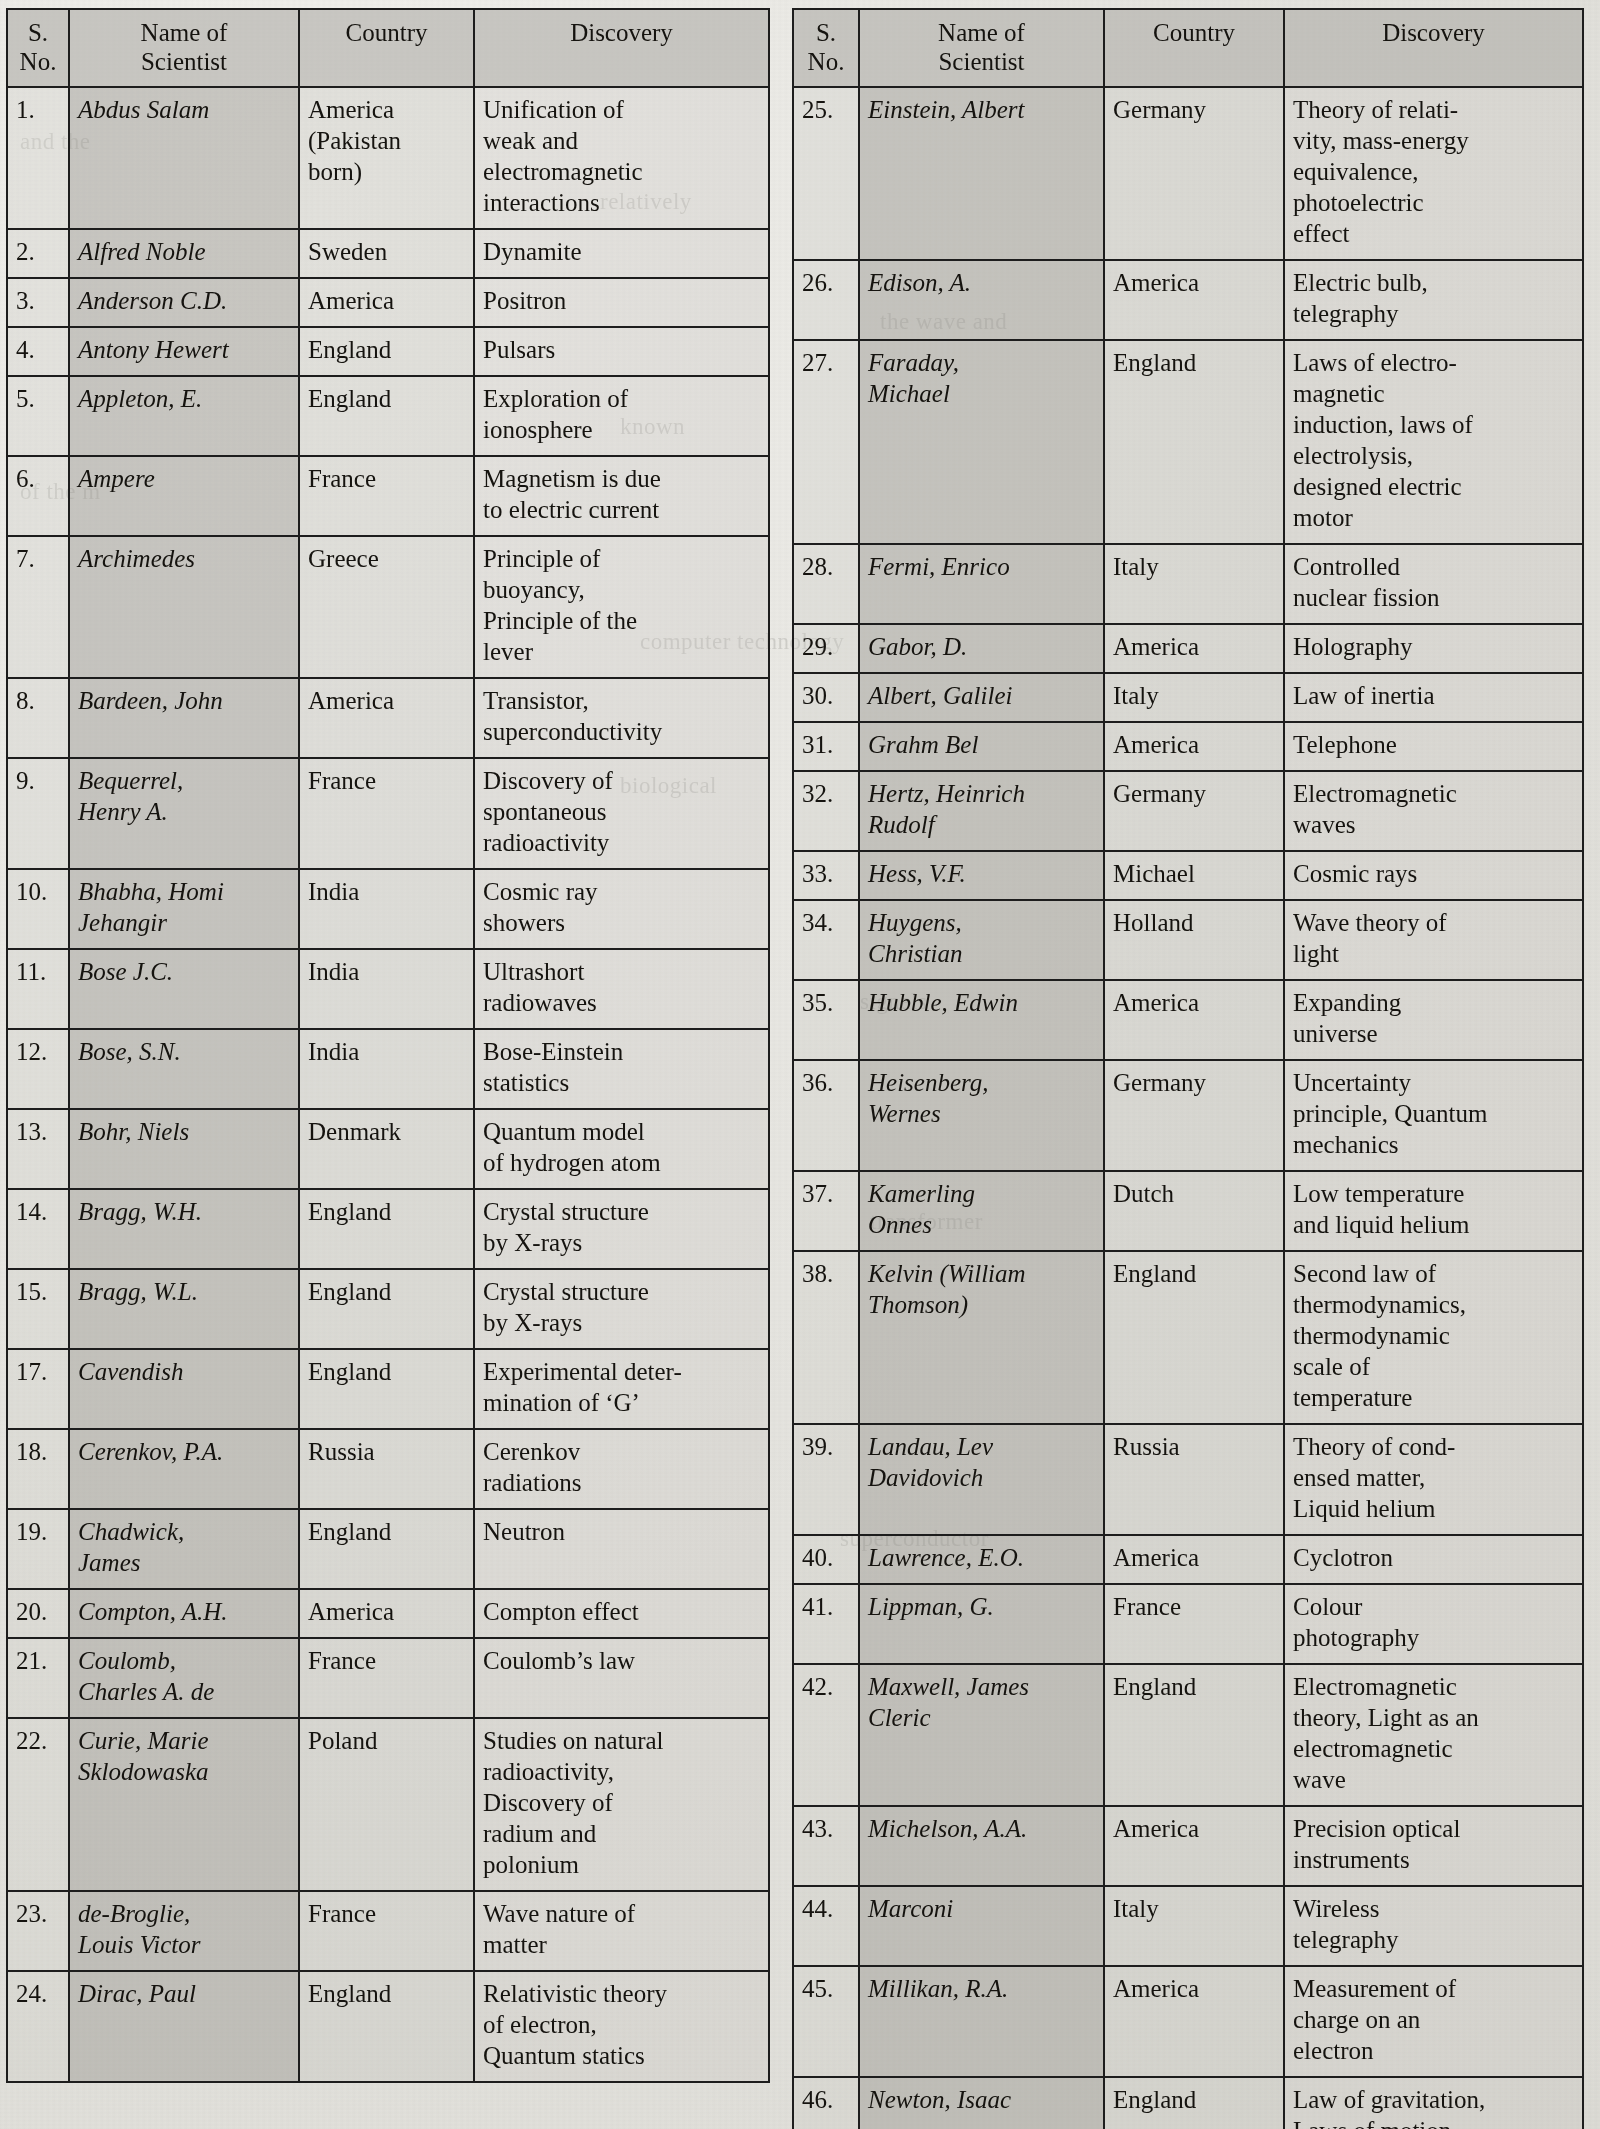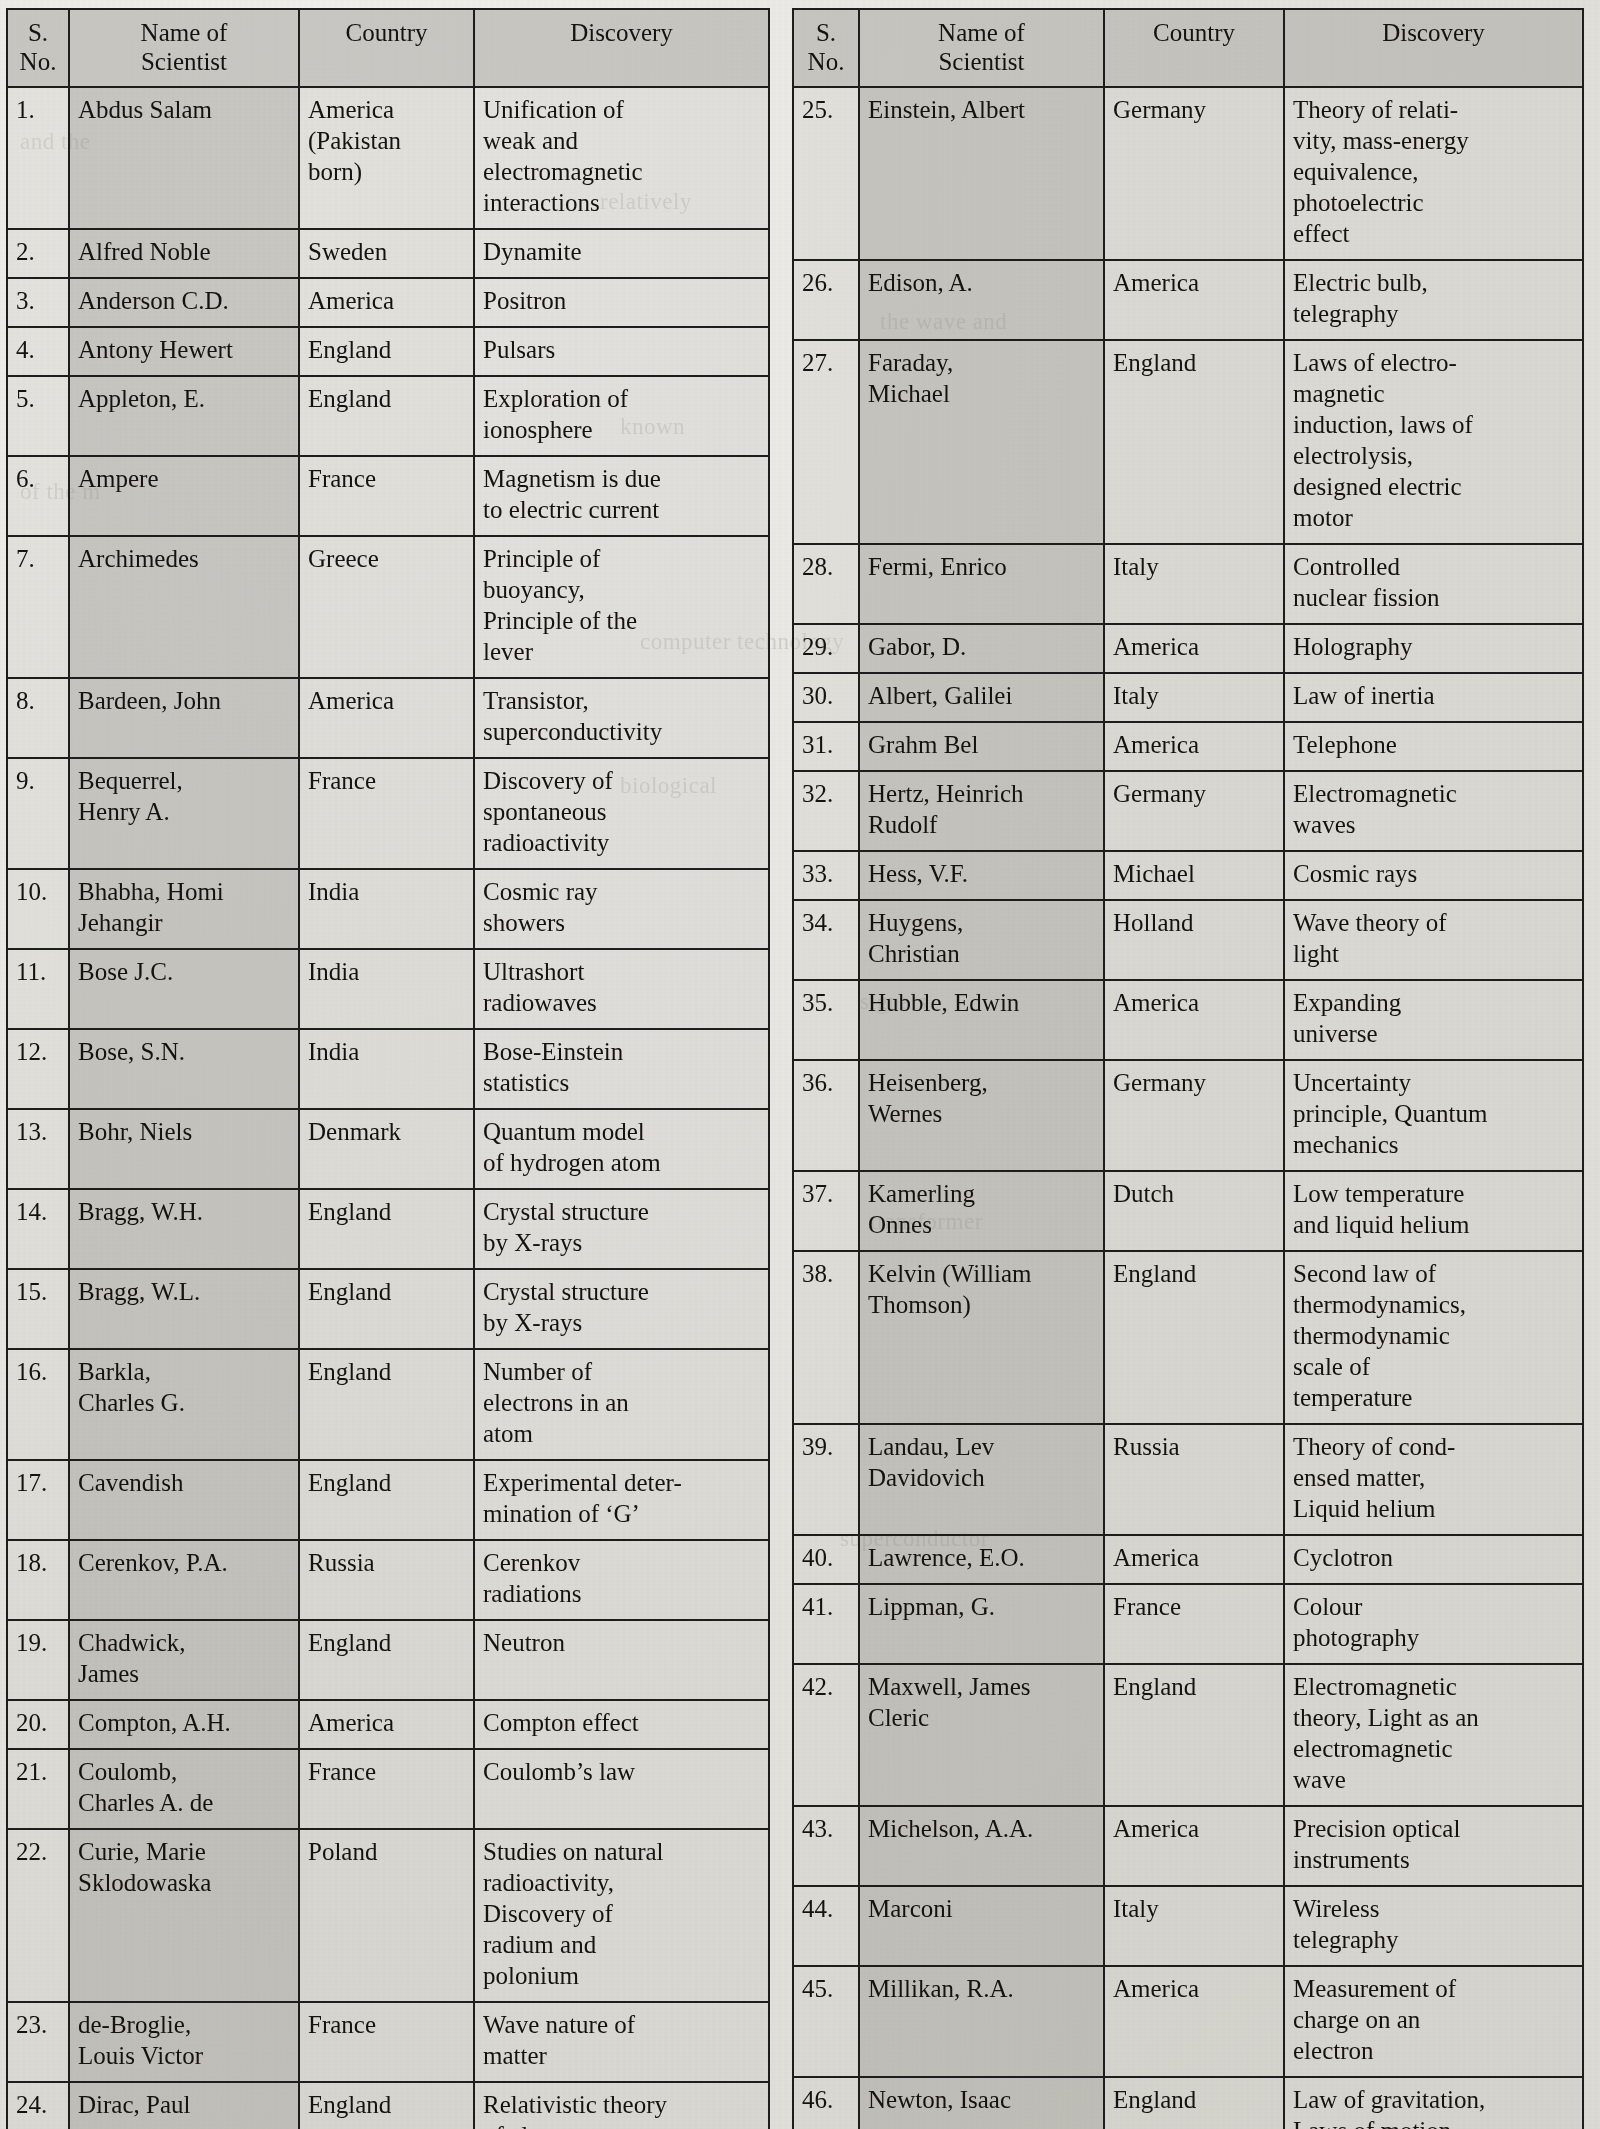--- a/index.html
+++ b/index.html
@@ -89,21 +89,21 @@
   .col-right col.c2 { width: 180px; }
   .col-right col.c3 { width: 299px; }
 
   td.sn { text-align: left; padding-left: 6px; white-space: nowrap; }
   td.name { background: rgba(150,148,142,0.40); }
   td.country { }
   td.disc { }
 
   
   table.sci tbody td { background-color: rgba(178,176,170,0.30); }
-  table.sci tbody td.name { background-color: rgba(150,148,142,0.45); }
+  table.sci tbody td.name { background-color: rgba(150,148,142,0.45); font-style: italic; }
   table.sci tbody td.sn { background-color: rgba(196,194,188,0.25); }
   table.sci tbody td.disc { background-color: rgba(186,184,178,0.22); }
   table.sci tbody td.country { background-color: rgba(182,180,174,0.26); }
 
   .hdr-sub { display:block; }
 </style>
 </head>
 <body>
 
 <div class="page"></div>
@@ -229,26 +229,20 @@
             <td class="country">England</td>
             <td class="disc">Crystal structure<br>by X-rays</td>
           </tr>
           <tr>
             <td class="sn">15.</td>
             <td class="name">Bragg, W.L.</td>
             <td class="country">England</td>
             <td class="disc">Crystal structure<br>by X-rays</td>
           </tr>
           <tr>
-            <td class="sn">16.</td>
-            <td class="name">Barkla,<br>Charles G.</td>
-            <td class="country">England</td>
-            <td class="disc">Number of<br>electrons in an<br>atom</td>
-          </tr>
-          <tr>
             <td class="sn">17.</td>
             <td class="name">Cavendish</td>
             <td class="country">England</td>
             <td class="disc">Experimental deter-<br>mination of ‘G’</td>
           </tr>
           <tr>
             <td class="sn">18.</td>
             <td class="name">Cerenkov, P.A.</td>
             <td class="country">Russia</td>
             <td class="disc">Cerenkov<br>radiations</td>

